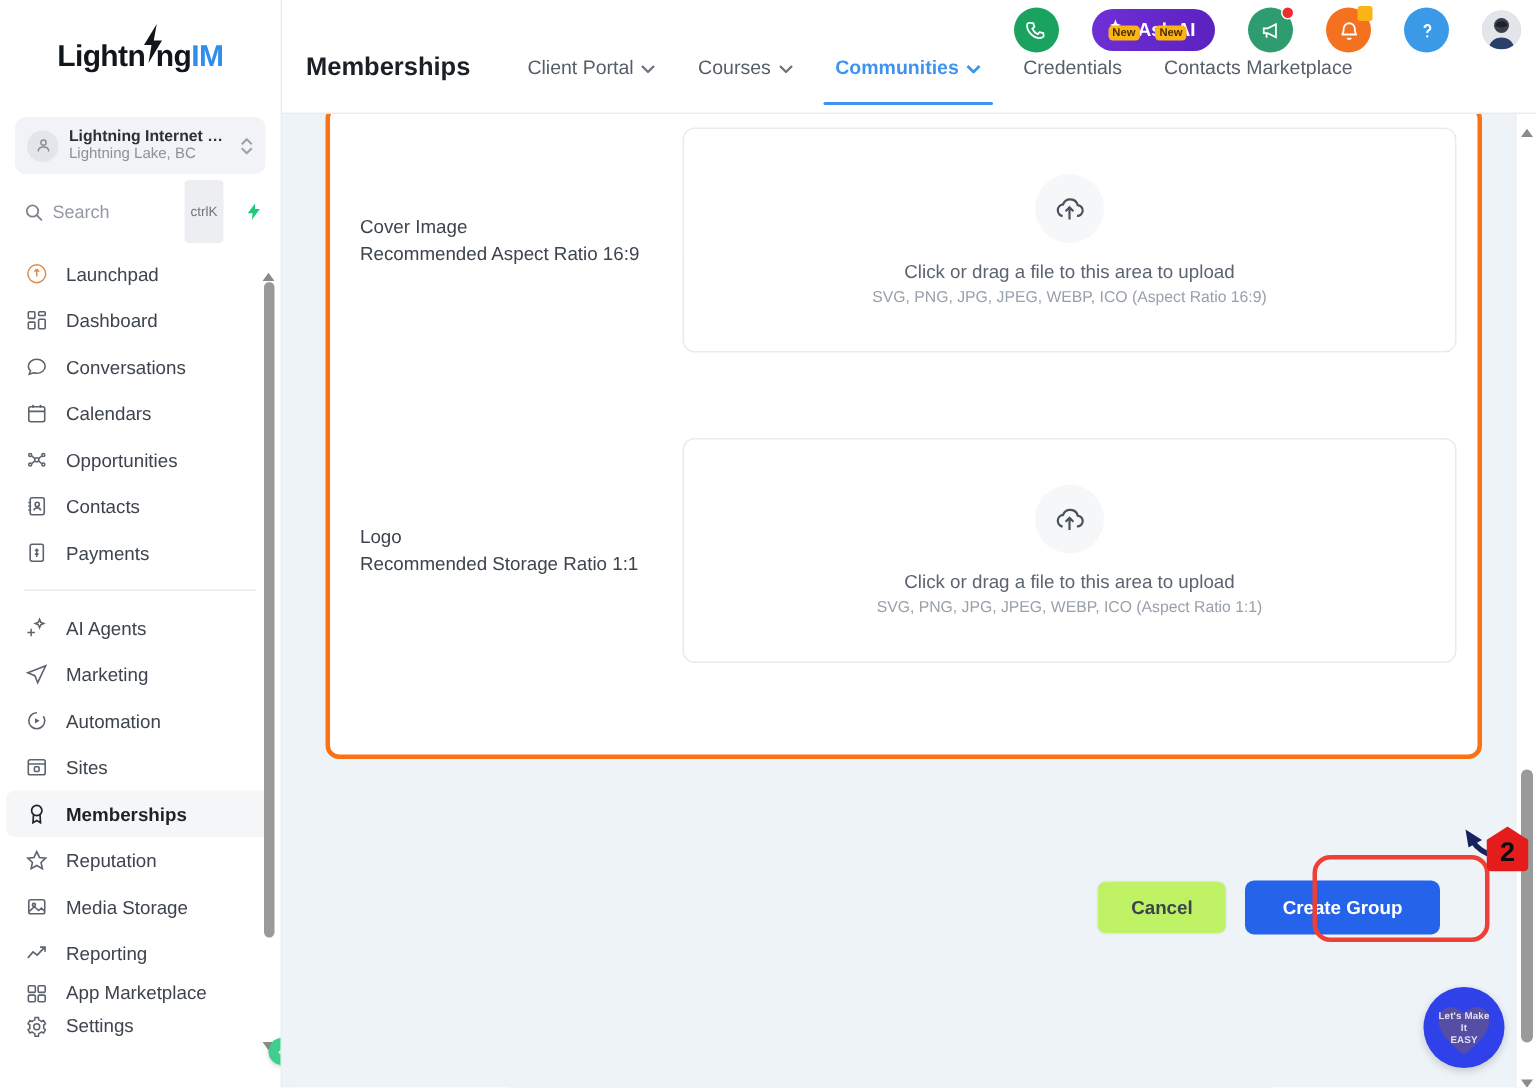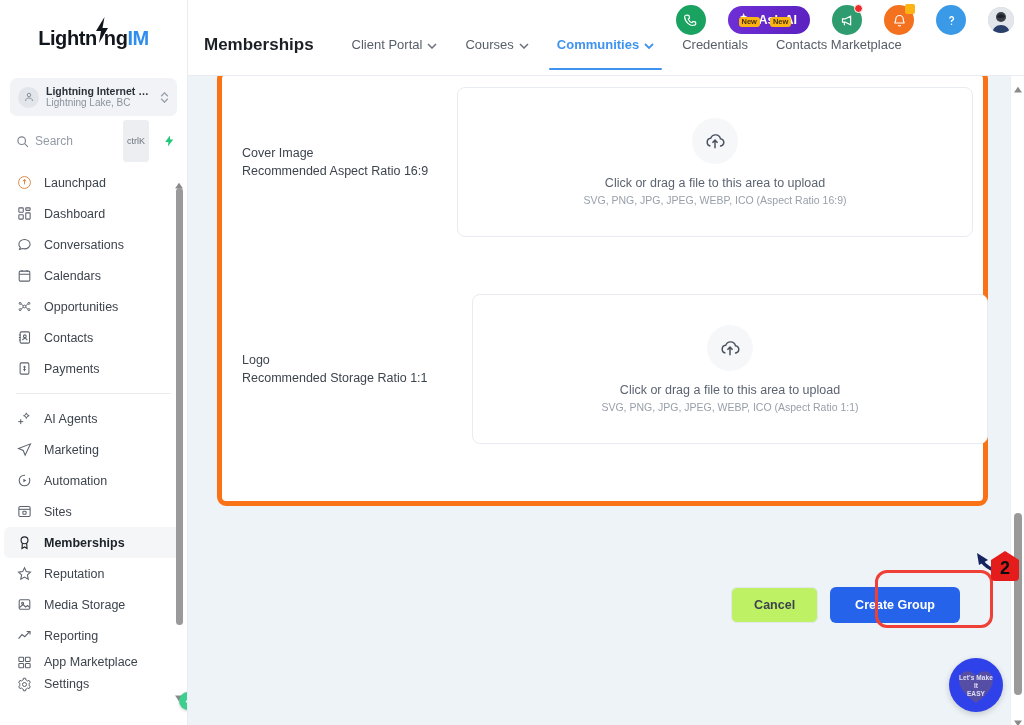--- a/index.html
+++ b/index.html
@@ -169,21 +169,21 @@
     background: #eef3f7;
     overflow: hidden;
   }
   .leftstrip {
     position: absolute; left: 0; top: 0; width: 8px; height: 649px; background: #eef3f7;
   }
   .card {
     position: absolute; left: 29px; top: -6px;
     width: 771px; height: 436px;
     background: #ffffff;
-    border: 5px solid #f97316;
+    border: 3px solid #f97316;
     border-radius: 9px;
   }
   .formrow { position: absolute; display: flex; }
   .rowlabel { width: 215px; padding-top: 2px; }
   .rowlabel .t1 { font-size: 12.5px; color: #3d444d; line-height: 1.45; }
   .rowlabel .t2 { font-size: 12.5px; color: #3d444d; line-height: 1.45; }
   .dropzone {
     width: 516px; border: 1px solid #e8ecf0; border-radius: 8px;
     background: #fff; display: flex; flex-direction: column;
     align-items: center; justify-content: center; cursor: pointer;
@@ -639,21 +639,21 @@
             <svg width="22" height="22" viewBox="0 0 24 24" fill="none" stroke="#4a5260" stroke-width="1.6">
               <path d="M7 17.5A4.3 4.3 0 0 1 7.3 9 5.6 5.6 0 0 1 18 9.6a3.9 3.9 0 0 1-.6 7.8"></path>
               <path d="M12 20 V11.5 M9.2 14 L12 11.1 L14.8 14"></path>
             </svg>
           </div>
           <div class="dz-main">Click or drag a file to this area to upload</div>
           <div class="dz-sub">SVG, PNG, JPG, JPEG, WEBP, ICO (Aspect Ratio 16:9)</div>
         </div>
       </div>
 
-      <div class="formrow" style="left:20px; top:219px;gap:15px;">
+      <div class="formrow" style="left:20px; top:219px;">
         <div class="rowlabel" style="padding-top:57px;">
           <div class="t1">Logo</div>
           <div class="t2">Recommended Storage Ratio 1:1</div>
         </div>
         <div class="dropzone" style="height:150px;">
           <div class="dz-circle">
             <svg width="22" height="22" viewBox="0 0 24 24" fill="none" stroke="#4a5260" stroke-width="1.6">
               <path d="M7 17.5A4.3 4.3 0 0 1 7.3 9 5.6 5.6 0 0 1 18 9.6a3.9 3.9 0 0 1-.6 7.8"></path>
               <path d="M12 20 V11.5 M9.2 14 L12 11.1 L14.8 14"></path>
             </svg>

